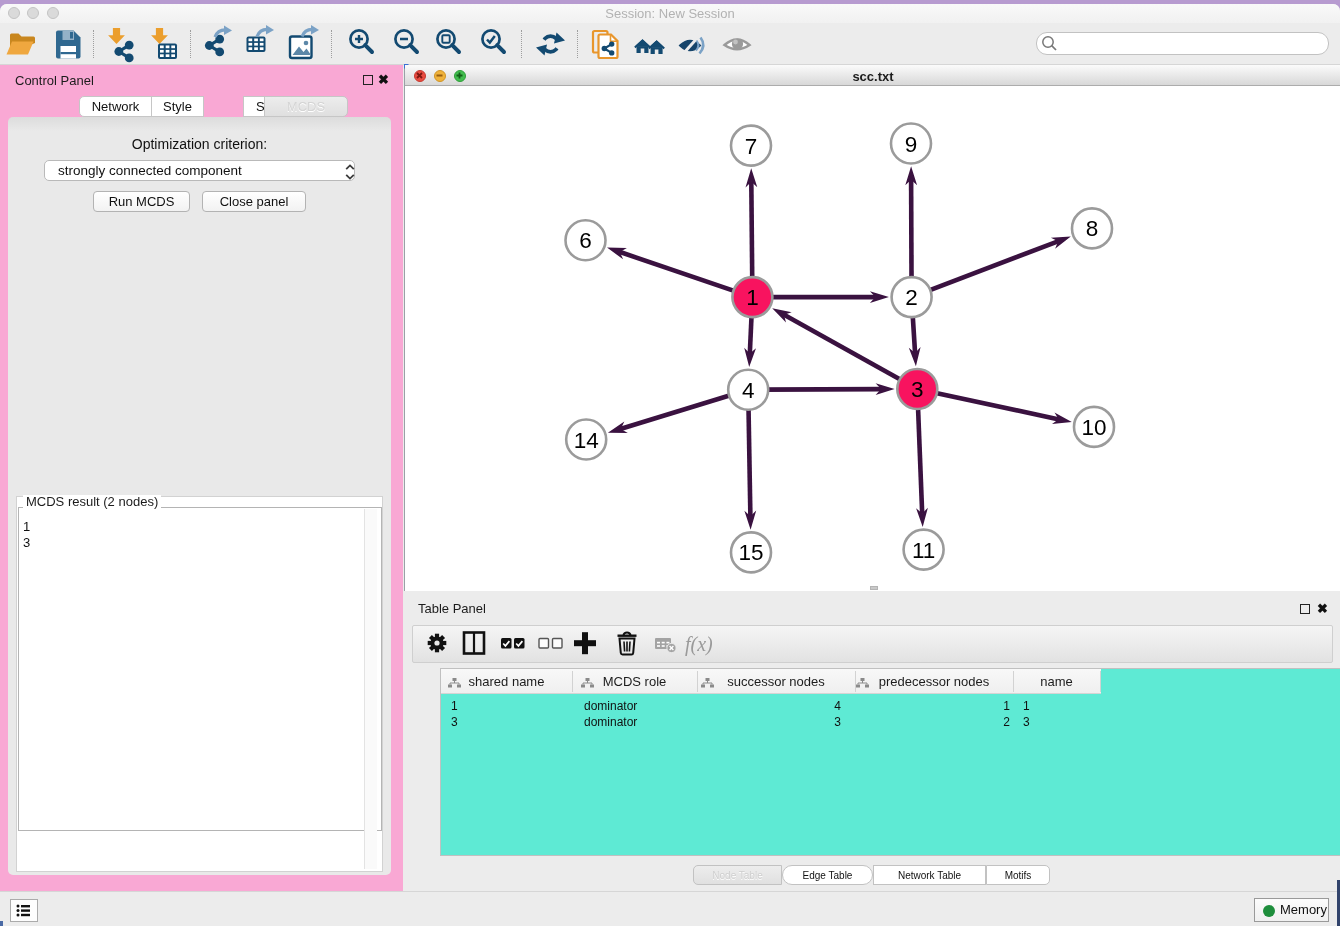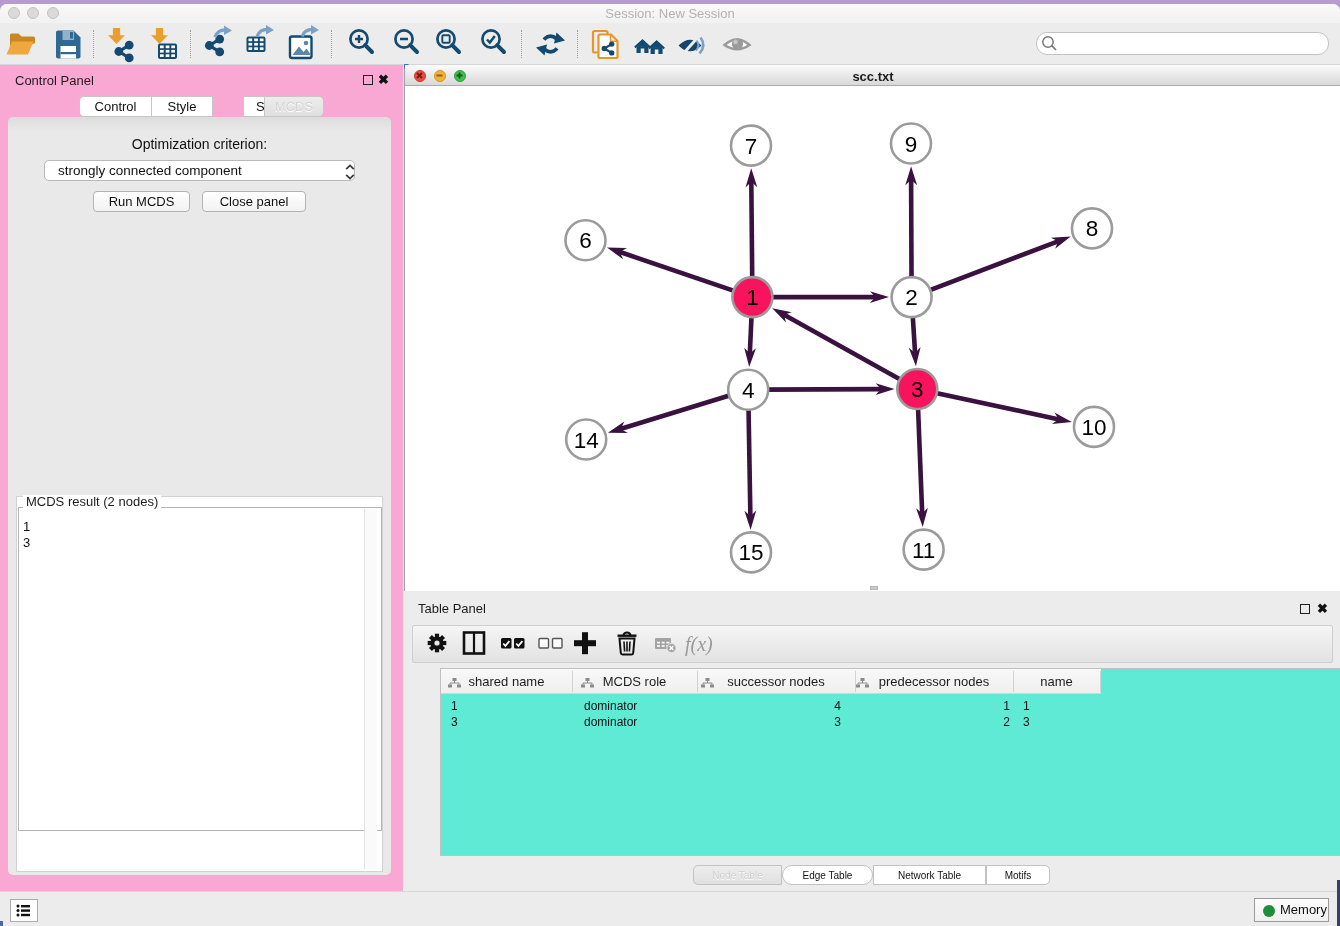--- a/index.html
+++ b/index.html
@@ -178,24 +178,24 @@
         <circle cx="737.5" cy="21" r="5.6" fill="#9a9a9a"></circle>
         <circle cx="735.5" cy="19" r="2.4" fill="#c2c2c2"></circle>
         <circle cx="1048" cy="19" r="5.2" fill="none" stroke="#777" stroke-width="1.5"></circle>
         <line x1="1051.7" y1="22.7" x2="1056" y2="27" stroke="#777" stroke-width="1.7"></line>
       </svg>
     </div>
   <div id="cpanel" class="abs">
     <div class="ptitle abs" style="left:15px; top:8px">Control Panel</div>
     <div class="pbtn-sq abs" style="left:363px; top:10px"></div>
     <div class="pbtn-x abs" style="left:378px; top:9px">✖</div>
-    <div class="tab abs" style="left:79px;  width:73px; border-radius:5px 0 0 5px;">Control</div>
-    <div class="tab abs" style="left:151px; width:62px;">Style</div>
+    <div class="tab abs" style="left:79px;  width:73px; border-radius:5px 0 0 5px;">Network</div>
+    <div class="tab abs" style="left:151px; width:53px;">Style</div>
     <div class="tab abs" style="left:203px; width:62px;margin-left:40px;">Select</div>
-    <div class="tab abs" style="left:264px; width:60px; border-radius:0 5px 5px 0; background:linear-gradient(#ededed,#dfdfdf); color:#d4d4d4; text-shadow:0 1px 0 #fff;">MCDS</div>
+    <div class="tab abs" style="left:264px; width:84px; border-radius:0 5px 5px 0; background:linear-gradient(#ededed,#dfdfdf); color:#d4d4d4; text-shadow:0 1px 0 #fff;">MCDS</div>
     <div id="tabpane" class="abs">
       <div class="abs" style="left:0; top:19px; width:383px; text-align:center; font-size:14px; color:#111;">Optimization criterion:</div>
       <div class="abs" style="left:36px; top:43px; width:311px; height:21px; background:#fff; border:1px solid #b9b9b9; border-radius:5px;">
         <span class="abs" style="left:13px; top:2px; font-size:13.5px; color:#111;">strongly connected component</span>
         <svg class="abs" style="left:300px; top:2.5px" width="10" height="16" viewBox="0 0 10 16">
             <path d="M1.2 5.2 L5 1.4 L8.8 5.2 M1.2 10.8 L5 14.6 L8.8 10.8" fill="none" stroke="#3c3c3c" stroke-width="1.8"></path>
           </svg>
       </div>
       <div class="btn" style="left:85px; top:74px; width:97px; height:21px; line-height:20px;">Run MCDS</div>
       <div class="btn" style="left:194px; top:74px; width:104px; height:21px; line-height:20px;">Close panel</div>

